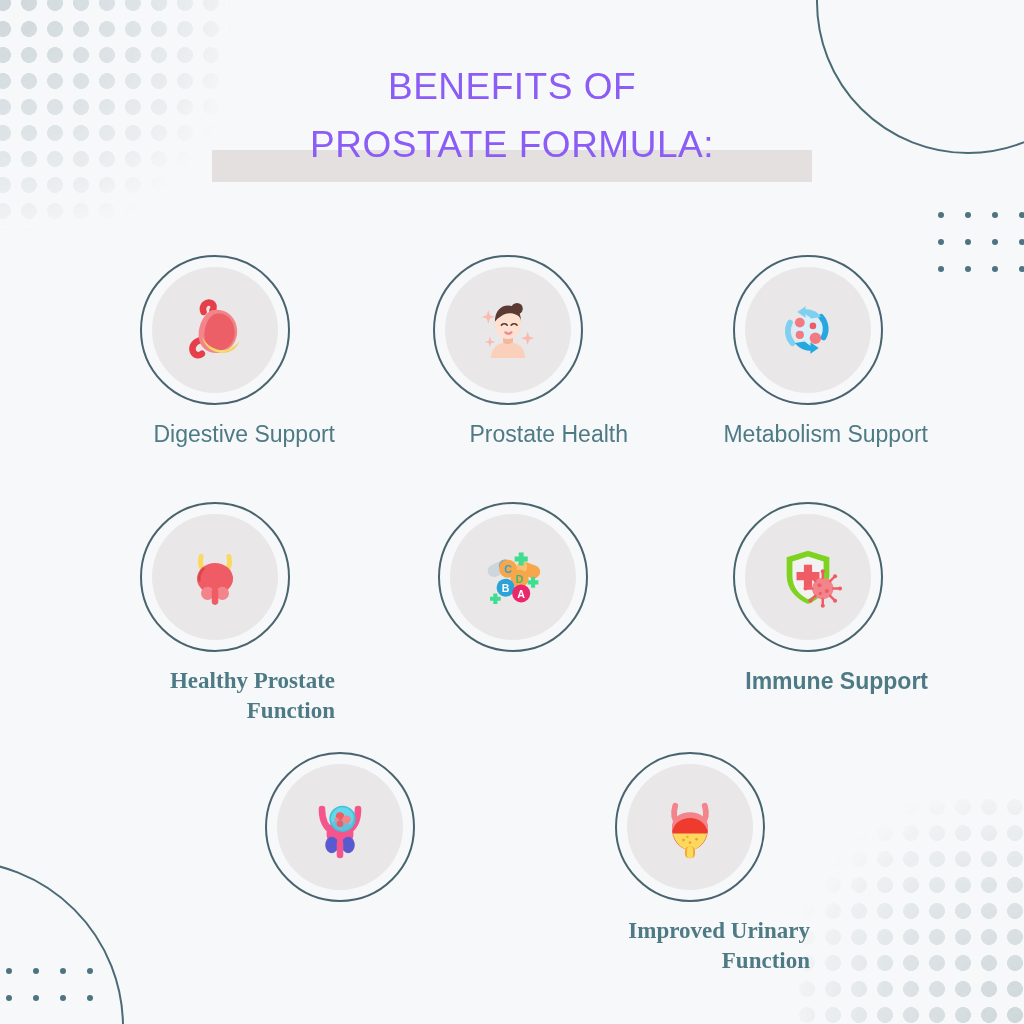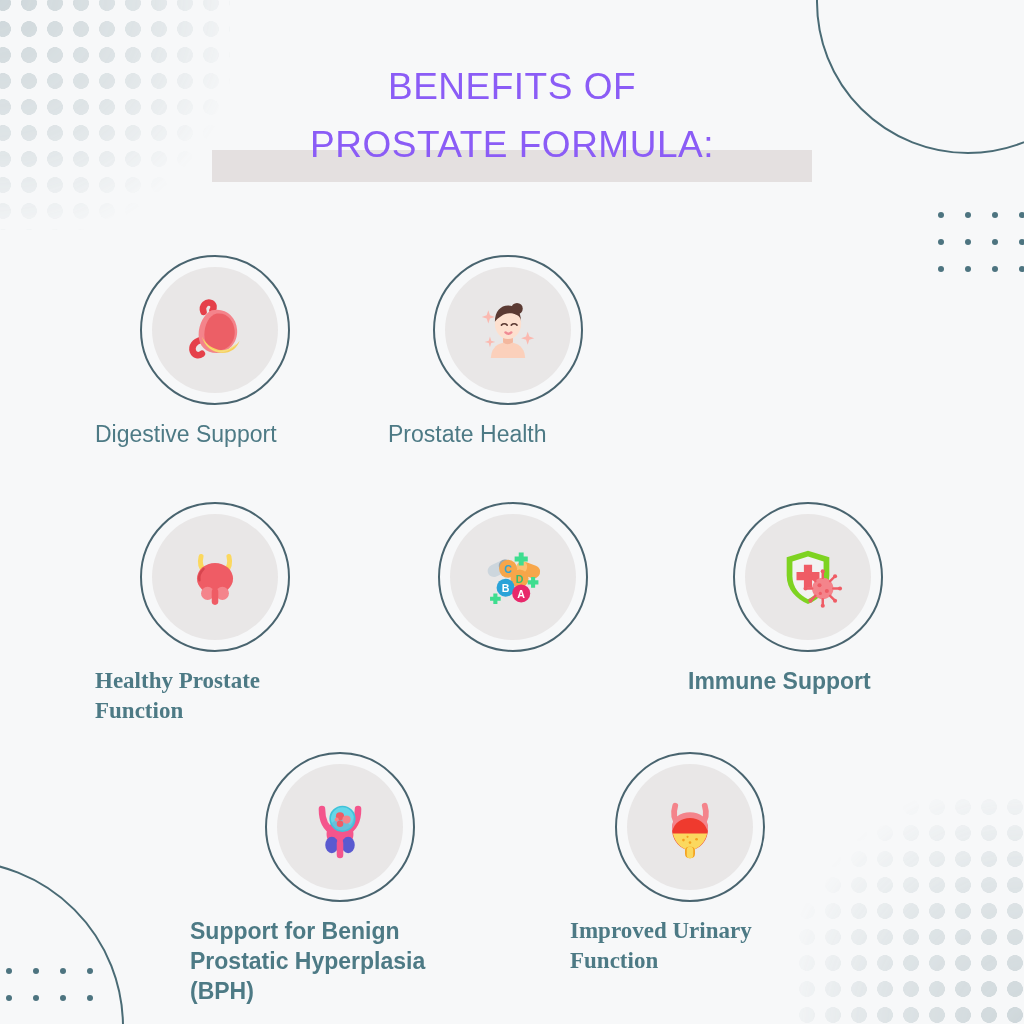--- a/index.html
+++ b/index.html
@@ -60,21 +60,21 @@
     position:relative;
     font-size:37px;font-weight:normal;letter-spacing:.5px;
     color:#8b5cf6;line-height:58px;
     text-transform:uppercase;
   }
 
   
   .benefit{
     position:absolute;
     width:240px;
-    text-align:left;
+    text-align:right;
   }
   .circle{
     width:150px;height:150px;border-radius:50%;
     border:2px solid #49646f;
     margin:0 auto;
     display:flex;align-items:center;justify-content:center;
     box-sizing:border-box;
     position:relative;
   }
   .circle .inner{
@@ -165,20 +165,40 @@
           <path d="M47 53c2 2 5 2 7 0" fill="none" stroke="#ef8b94" stroke-width="3" stroke-linecap="round"></path>
           <path d="M26 26l2 6 6 2-6 2-2 6-2-6-6-2 6-2z" fill="#fbb9b0"></path>
           <path d="M74 52l2 6 6 2-6 2-2 6-2-6-6-2 6-2z" fill="#fbb9b0"></path>
           <path d="M28 58l1.5 5 5 1.5-5 1.5-1.5 5-1.5-5-5-1.5 5-1.5z" fill="#fbb9b0"></path>
         </svg>
       </div>
     </div>
     <div class="label">Prostate Health</div>
   </div>
 
+  <div class="benefit" style="left:688px;top:255px;">
+    <div class="circle">
+      <div class="inner">
+        <svg viewBox="0 0 100 100">
+          <circle cx="50" cy="50" r="17" fill="#d7f0fb"></circle>
+          <path d="M66 34a22 22 0 0 1 3 25" fill="none" stroke="#25a8e0" stroke-width="7" stroke-linecap="round"></path>
+          <path d="M41 26a22 22 0 0 1 25 8l-12 2z" fill="#7fd0f0"></path>
+          <path d="M37 28l10-7v14z" fill="#7fd0f0"></path>
+          <path d="M31 66a22 22 0 0 1-3-25" fill="none" stroke="#7fd0f0" stroke-width="7" stroke-linecap="round"></path>
+          <path d="M59 74a22 22 0 0 1-25-8l12-2z" fill="#25a8e0"></path>
+          <path d="M63 72l-10 7V65z" fill="#25a8e0"></path>
+          <circle cx="40" cy="41" r="6" fill="#f47a82"></circle>
+          <circle cx="40" cy="56" r="5" fill="#f47a82"></circle>
+          <circle cx="56" cy="45" r="4" fill="#ef5c65"></circle>
+          <circle cx="59" cy="60" r="7" fill="#f47a82"></circle>
+        </svg>
+      </div>
+    </div>
+    <div class="label">Metabolism Support</div>
+  </div>
 
   <div class="benefit bold" style="left:95px;top:502px;">
     <div class="circle">
       <div class="inner">
         <svg viewBox="0 0 100 100">
           <path d="M33 25c-2 8 0 14 4 18" fill="none" stroke="#fbd85e" stroke-width="6" stroke-linecap="round"></path>
           <path d="M67 25c2 8 0 14-4 18" fill="none" stroke="#fbd85e" stroke-width="6" stroke-linecap="round"></path>
           <ellipse cx="50" cy="52" rx="22" ry="19" fill="#ef5c65"></ellipse>
           <path d="M36 40c-4 4-6 9-5 14" fill="none" stroke="#d8454e" stroke-width="3" stroke-linecap="round"></path>
           <circle cx="41" cy="70" r="8" fill="#f4848b"></circle>
@@ -270,22 +290,20 @@
           <rect x="46" y="66" width="8" height="22" rx="4" fill="#f4558c"></rect>
           <circle cx="53" cy="40" r="15" fill="#4fd2e8" opacity=".85"></circle>
           <circle cx="53" cy="40" r="15" fill="none" stroke="#3fc3da" stroke-width="2"></circle>
           <circle cx="50" cy="37" r="5" fill="#ef5c65"></circle>
           <circle cx="58" cy="41" r="5" fill="#f4848b"></circle>
           <circle cx="50" cy="46" r="4" fill="#ef5c65"></circle>
           <circle cx="46" cy="41" r="2.5" fill="#f4848b"></circle>
         </svg>
       </div>
     </div>
-    <div class="label" style="white-space:pre-line;width:300px;margin-left:-30px;">Support for Benign
-Prostatic Hyperplasia (BPH)</div>
   </div>
 
   <div class="benefit bold" style="left:570px;top:752px;font-family:Liberation Serif, serif;">
     <div class="circle">
       <div class="inner">
         <svg viewBox="0 0 100 100">
           <path d="M32 24c-3 10-1 18 4 23" fill="none" stroke="#f4848b" stroke-width="7" stroke-linecap="round"></path>
           <path d="M68 24c3 10 1 18-4 23" fill="none" stroke="#f4848b" stroke-width="7" stroke-linecap="round"></path>
           <path d="M28 52c0-11 10-18 22-18s22 7 22 18c0 13-8 22-16 25H44c-8-3-16-12-16-25z" fill="#ef3a2e"></path>
           <path d="M29 58c3 12 10 17 15 19h12c5-2 12-7 15-19z" fill="#fbd85e"></path>

